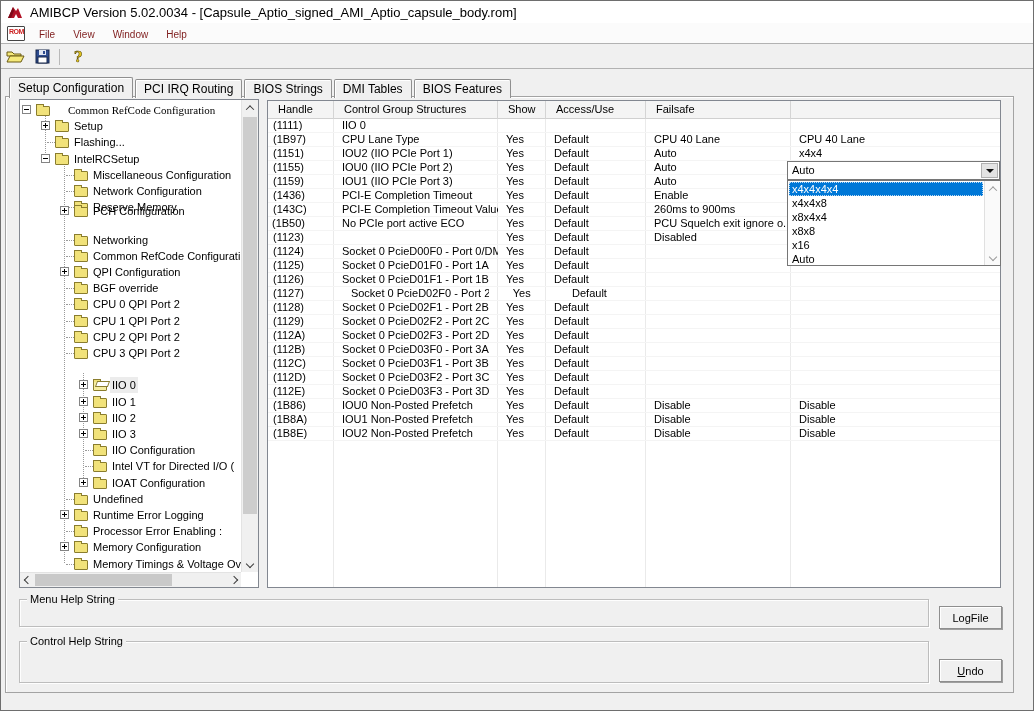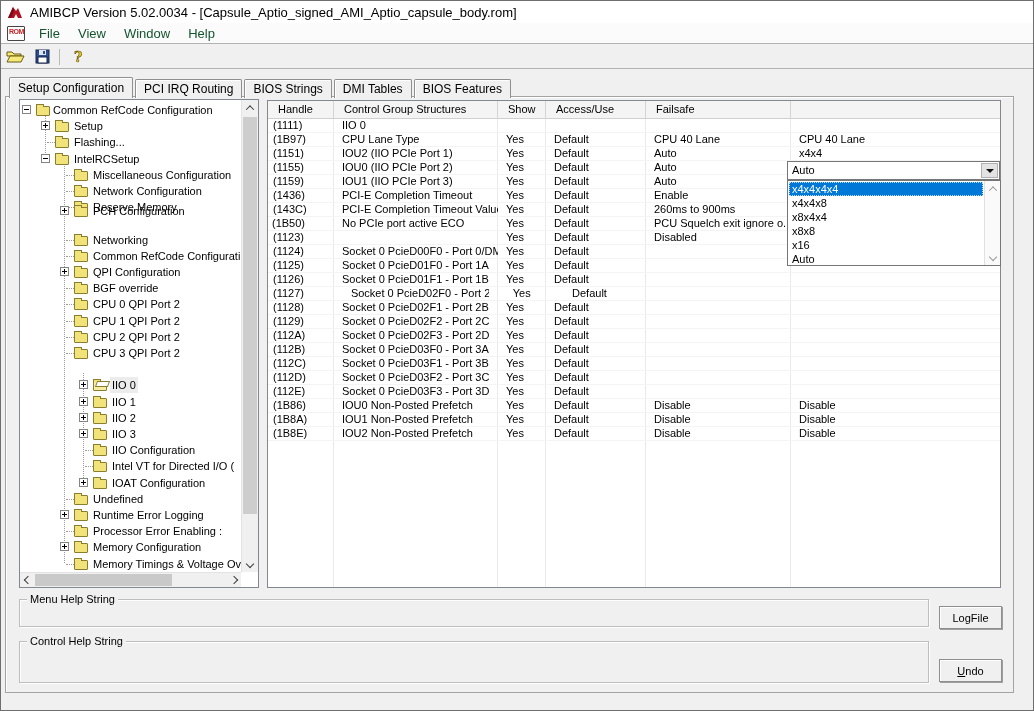--- a/index.html
+++ b/index.html
@@ -8,21 +8,21 @@
 
   
   .titlebar { position:absolute; left:0; top:0; width:100%; height:22px; background:#ffffff; display:flex; align-items:center; }
   .app-icon { width:16px; height:15px; margin-left:6px; }
   .title-text { margin-left:7px; font-size:13px; color:#000; white-space:nowrap; }
 
   
   .menubar { position:absolute; left:0; top:22px; width:100%; height:21px; background:#fbfbfb; border-bottom:1px solid #b2b2b2; display:flex; align-items:center; }
   .rom-icon { width:18px; height:15px; margin-left:6px; position:relative; background:#fff; border:1px solid #444; border-radius:1px; }
   .rom-icon span { position:absolute; left:1px; top:1px; font-size:7px; font-weight:bold; color:#c22; letter-spacing:-0.5px; }
-  .menu-item { font-size:13px; color:#14532d; padding:2px 9px; cursor:default; }
+  .menu-item { font-size:10px; color:#7f1d1d; padding:2px 9px; cursor:default; }
   .menu-item:first-of-type { margin-left:5px; }
 
   
   .toolbar { position:absolute; left:0; top:44px; width:100%; height:24px; background:#f0f0f0; border-bottom:1px solid #b2b2b2; display:flex; align-items:center; }
   .tb-btn { width:25px; height:22px; display:flex; align-items:center; justify-content:center; margin-left:2px; }
   .tb-sep { width:1px; height:16px; background:#b9b9b9; margin:0 4px; }
 
   
   .tabs { position:absolute; left:8px; top:76px; display:flex; align-items:flex-end; z-index:5; }
   .tab { height:19px; padding:2px 8px 0 8px; font-size:12px; color:#000; background:#f0f0f0;
@@ -148,21 +148,21 @@
   <div class="tree-panel">
     <div class="tree-rows" id="tree">
       <div class="guide" style="left:25px; top:12px; height:47px;"></div>
       <div class="guide" style="left:44px; top:63px; height:400px;"></div>
       <div class="guide" style="left:63px; top:273px; height:109px;"></div>
     <div class="tree-row" style="top: 2px;">
           <span class="expand-box minus" style="left: 2px;">
             <i></i>
           </span>
           <span class="folder" style="left: 16px;"></span>
-          <span class="tree-label" style="left: 31px;">Common RefCode Configuration</span>
+          <span class="tree-label" style="left: 46px; font-family: Liberation Serif, serif;">Common RefCode Configuration</span>
         </div>
         <div class="tree-row" style="top: 18.2px;">
           <span class="expand-box plus" style="left: 21px;">
             <i></i>
             <u></u>
           </span>
           <span class="folder" style="left: 35px;"></span>
           <span class="tree-label" style="left: 52px;">Setup</span>
         </div>
         <div class="tree-row" style="top: 34.4px;">

